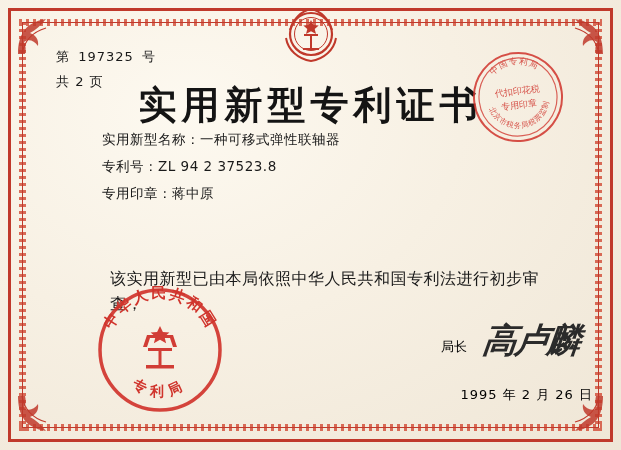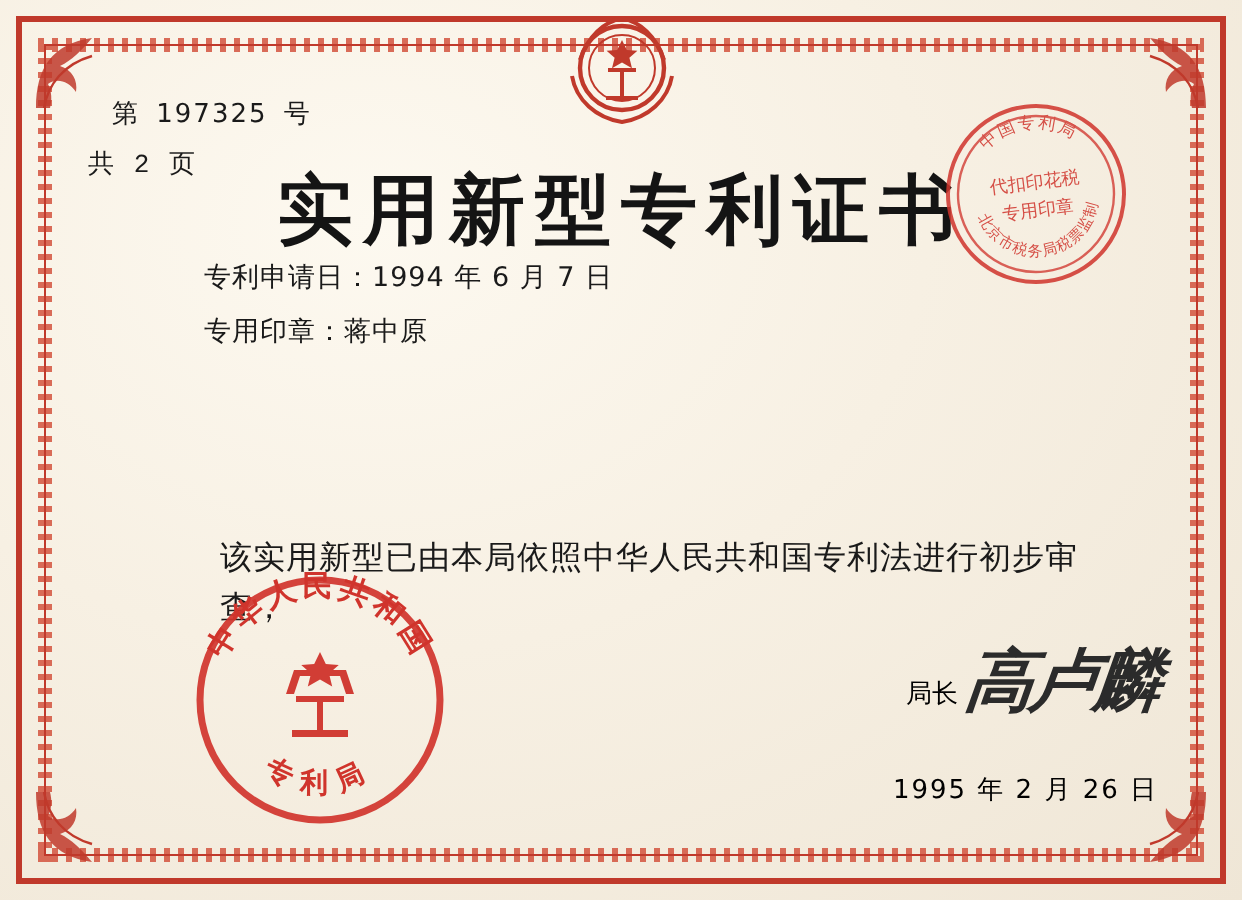--- a/index.html
+++ b/index.html
@@ -91,23 +91,22 @@
     letter-spacing: 1px;
     margin-left: 16px;
   }
   .num-line .val {
     text-decoration: none;
     padding: 0 3px;
   }
   .pages-line {
     font-size: 13px;
     letter-spacing: 1px;
-    margin-left: 4px;
+    margin-left: 16px;
     margin-top: 7px;
-    font-family: Liberation Mono, monospace;
   }
   .title {
     position: absolute;
     left: 0; right: 0;
     top: 32px;
     text-align: center;
     font-size: 38px;
     font-weight: bold;
     letter-spacing: 5px;
     font-family: "DejaVu Serif", serif;
@@ -165,35 +164,35 @@
     position: absolute;
     right: 42px;
     bottom: 86px;
     text-align: right;
   }
   .sign-label {
     display: inline-block;
     font-size: 13px;
     vertical-align: bottom;
     margin-bottom: 8px;
-    margin-right: 4px;
+    margin-right: 16px;
   }
   .signature {
     display: inline-block;
     font-family: "DejaVu Serif", serif;
     font-size: 34px;
     font-weight: bold;
     font-style: italic;
     color: #2b2b2b;
     letter-spacing: -2px;
     transform: skewX(-6deg);
   }
   .date-line {
     position: absolute;
-    right: 42px;
+    right: 28px;
     bottom: 46px;
     font-size: 13px;
     letter-spacing: 1px;
   }
 </style>
 </head>
 <body>
 
 <div id="cert">
 
@@ -252,21 +251,24 @@
     <div class="pages-line">
       <span>共</span>
       <span class="val">2</span>
       <span>页</span>
     </div>
 
     <div class="title">实用新型专利证书</div>
 
     <div class="fields">
       <div class="field-row">
-        <span class="field-label">专利申请日：</span><span class="field-value">1994 年 6 月 7 日</span>
+        <span class="field-label">实用新型名称：</span><span class="field-value">一种可移式弹性联轴器</span>
+      </div>
+      <div class="field-row">
+        <span class="field-label">专利号：</span><span class="field-value">ZL 94 2 37523.8</span>
       </div>
       <div class="field-row">
         <span class="field-label">专用印章：</span><span class="field-value">蒋中原</span>
       </div>
     </div>
 
     <div class="para">
       <span class="indent">该实用新型已由本局依照中华人民共和国专利法进行初步审查，</span>
     </div>
 

